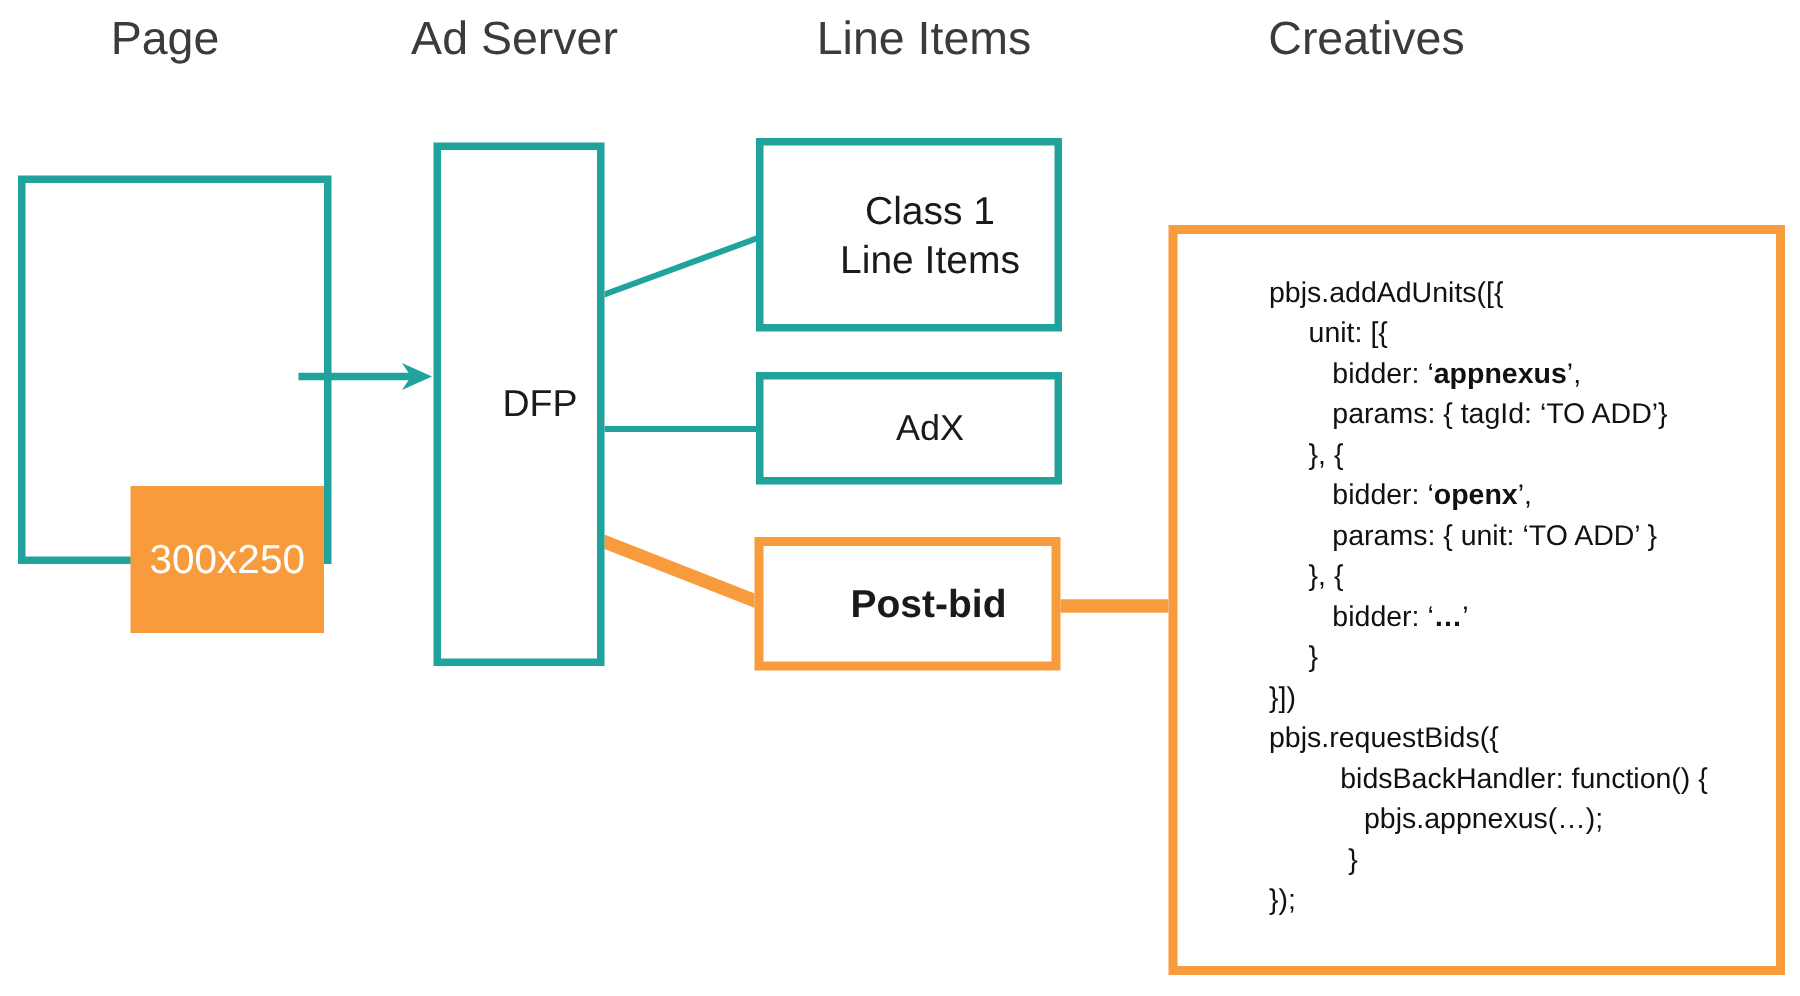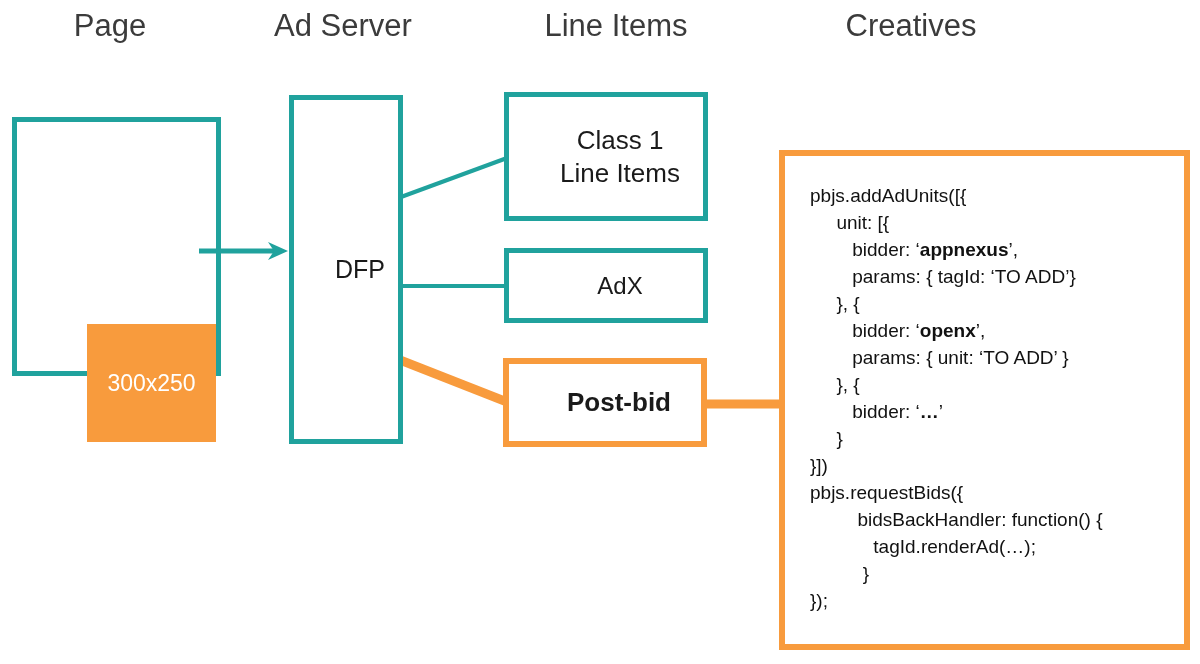--- a/index.html
+++ b/index.html
@@ -27,37 +27,37 @@
   }
   .connectors{position:absolute;left:0;top:0;width:1200px;height:664px;pointer-events:none;}
   .connectors .teal-line{stroke:var(--teal);}
   .connectors .orange-line{stroke:var(--orange);}
   .connectors .teal-fill{fill:var(--teal);}
   .box{position:absolute;background:#fff;display:flex;align-items:center;justify-content:center;text-align:center;padding-left:28px;}
   .teal-box{border:5px solid var(--teal);}
   .orange-border-box{border:6px solid var(--orange);}
   .page-box{left:12px;top:117px;width:209px;height:259px;background:transparent;}
   .ad-slot{
-    position:absolute;left:70px;top:202px;width:129px;height:118px;
-    background:var(--orange);color:#fff;font-size:23px;
+    position:absolute;left:70px;top:202px;width:129px;height:98px;
+    background:var(--orange);color:#fff;font-size:27px;
     display:flex;align-items:center;justify-content:center;
   }
   .dfp-box{left:289px;top:95px;width:114px;height:349px;font-size:25px;color:var(--box-text);}
   .class1-box{left:504px;top:92px;width:204px;height:129px;font-size:26px;color:var(--box-text);line-height:1.25;white-space:pre-line;}
   .adx-box{left:504px;top:248px;width:204px;height:75px;font-size:24px;color:var(--box-text);}
   .postbid-box{left:503px;top:358px;width:204px;height:89px;font-size:26px;font-weight:bold;color:var(--box-text);}
   .creatives-box{
     position:absolute;left:779px;top:150px;width:411px;height:500px;
     background:#fff;border:6px solid var(--orange);
   }
   .code{
     position:absolute;left:25px;top:26px;right:8px;
     font-size:19px;line-height:27px;color:var(--code-text);
   }
-  .code-line{white-space:pre;}
+  .code-line{white-space:pre;margin-left:36px;}
   .code-line .bold{font-weight:bold;}
 </style>
 </head>
 <body>
 
 <div class="canvas">
 
   <div class="col-heading" style="left:110px">Page</div>
   <div class="col-heading" style="left:343px">Ad Server</div>
   <div class="col-heading" style="left:616px">Line Items</div>
@@ -98,19 +98,19 @@
         <div class="code-line"><span>        params: { tagId: ‘TO ADD’}</span></div>
         <div class="code-line"><span>     }, {</span></div>
         <div class="code-line"><span>        bidder: ‘</span><span class="bold">openx</span><span>’,</span></div>
         <div class="code-line"><span>        params: { unit: ‘TO ADD’ }</span></div>
         <div class="code-line"><span>     }, {</span></div>
         <div class="code-line"><span>        bidder: ‘</span><span class="bold">…</span><span>’</span></div>
         <div class="code-line"><span>     }</span></div>
         <div class="code-line"><span>}])</span></div>
         <div class="code-line"><span>pbjs.requestBids({</span></div>
         <div class="code-line"><span>         bidsBackHandler: function() {</span></div>
-        <div class="code-line"><span>            tagId.renderAd(…);</span></div>
+        <div class="code-line"><span>            pbjs.appnexus(…);</span></div>
         <div class="code-line"><span>          }</span></div>
         <div class="code-line"><span>});</span></div>
       </div>
   </div>
 
 </div>
 
 </body></html>

